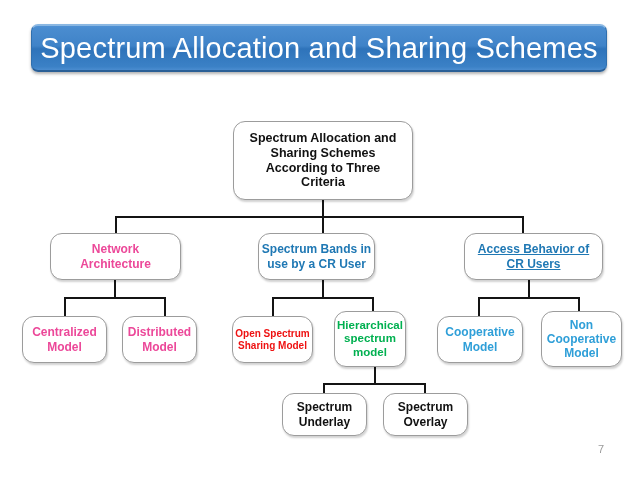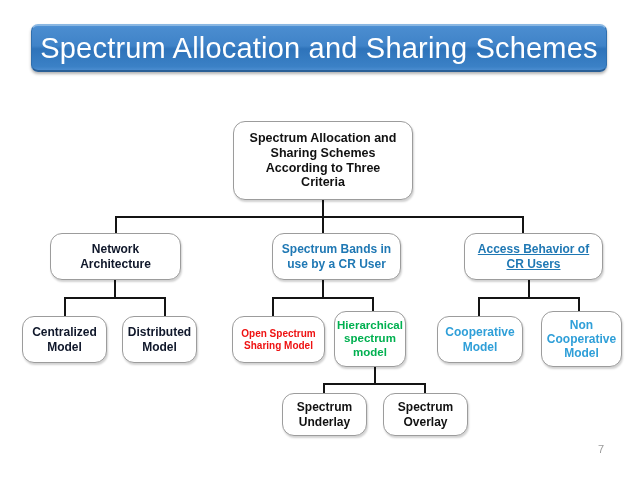--- a/index.html
+++ b/index.html
@@ -61,21 +61,21 @@
     display: flex;
     align-items: center;
     justify-content: center;
     text-align: center;
     font-weight: bold;
     line-height: 1.18;
     z-index: 3;
   }
 
   .node-root   { color: #111111; font-size: 12.5px; }
-  .node-purple { color: #0f172a; font-size: 12px; }
+  .node-purple { color: #ec4899; font-size: 12px; }
   .node-blue   { color: #1f78b4; font-size: 12px; }
   .node-blue-l { color: #2f9fd8; font-size: 12px; }
   .node-red    { color: #ee1111; font-size: 10px; }
   .node-green  { color: #00b050; font-size: 11.5px; }
   .node-black  { color: #111111; font-size: 12px; }
 
   
   .conn {
     position: absolute;
     background: #141414;
@@ -125,21 +125,21 @@
 
   <div class="conn conn-v" style="left:115px; top:216px; width:2px; height:18px;"></div>
 
   <div class="conn conn-v" style="left:522px; top:216px; width:2px; height:18px;"></div>
 
   <div class="node node-purple" style="left:50px; top:233px; width:131px; height:47px;">
     <span style="white-space:pre-line;">Network
 Architecture</span>
   </div>
 
-  <div class="node node-blue" style="left:272px; top:233px; width:129px; height:47px;">
+  <div class="node node-blue" style="left:258px; top:233px; width:117px; height:47px;">
     <span style="white-space:pre-line;">Spectrum Bands in
 use by a CR User</span>
   </div>
 
   <div class="node node-blue" style="left:464px; top:233px; width:139px; height:47px;text-decoration:underline;">
     <span style="white-space:pre-line;">Access Behavior of
 CR Users</span>
   </div>
 
   <div class="conn conn-v" style="left:114px; top:280px; width:2px; height:19px;"></div>
@@ -160,21 +160,21 @@
   <div class="node node-purple" style="left:22px; top:316px; width:85px; height:47px;">
     <span style="white-space:pre-line;">Centralized
 Model</span>
   </div>
 
   <div class="node node-purple" style="left:122px; top:316px; width:75px; height:47px;">
     <span style="white-space:pre-line;">Distributed
 Model</span>
   </div>
 
-  <div class="node node-red" style="left:232px; top:316px; width:93px; height:47px;">
+  <div class="node node-red" style="left:232px; top:316px; width:81px; height:47px;">
     <span style="white-space:pre-line;">Open Spectrum
 Sharing Model</span>
   </div>
 
   <div class="node node-green" style="left:334px; top:311px; width:72px; height:56px;">
     <span style="white-space:pre-line;">Hierarchical
 spectrum
 model</span>
   </div>
 

